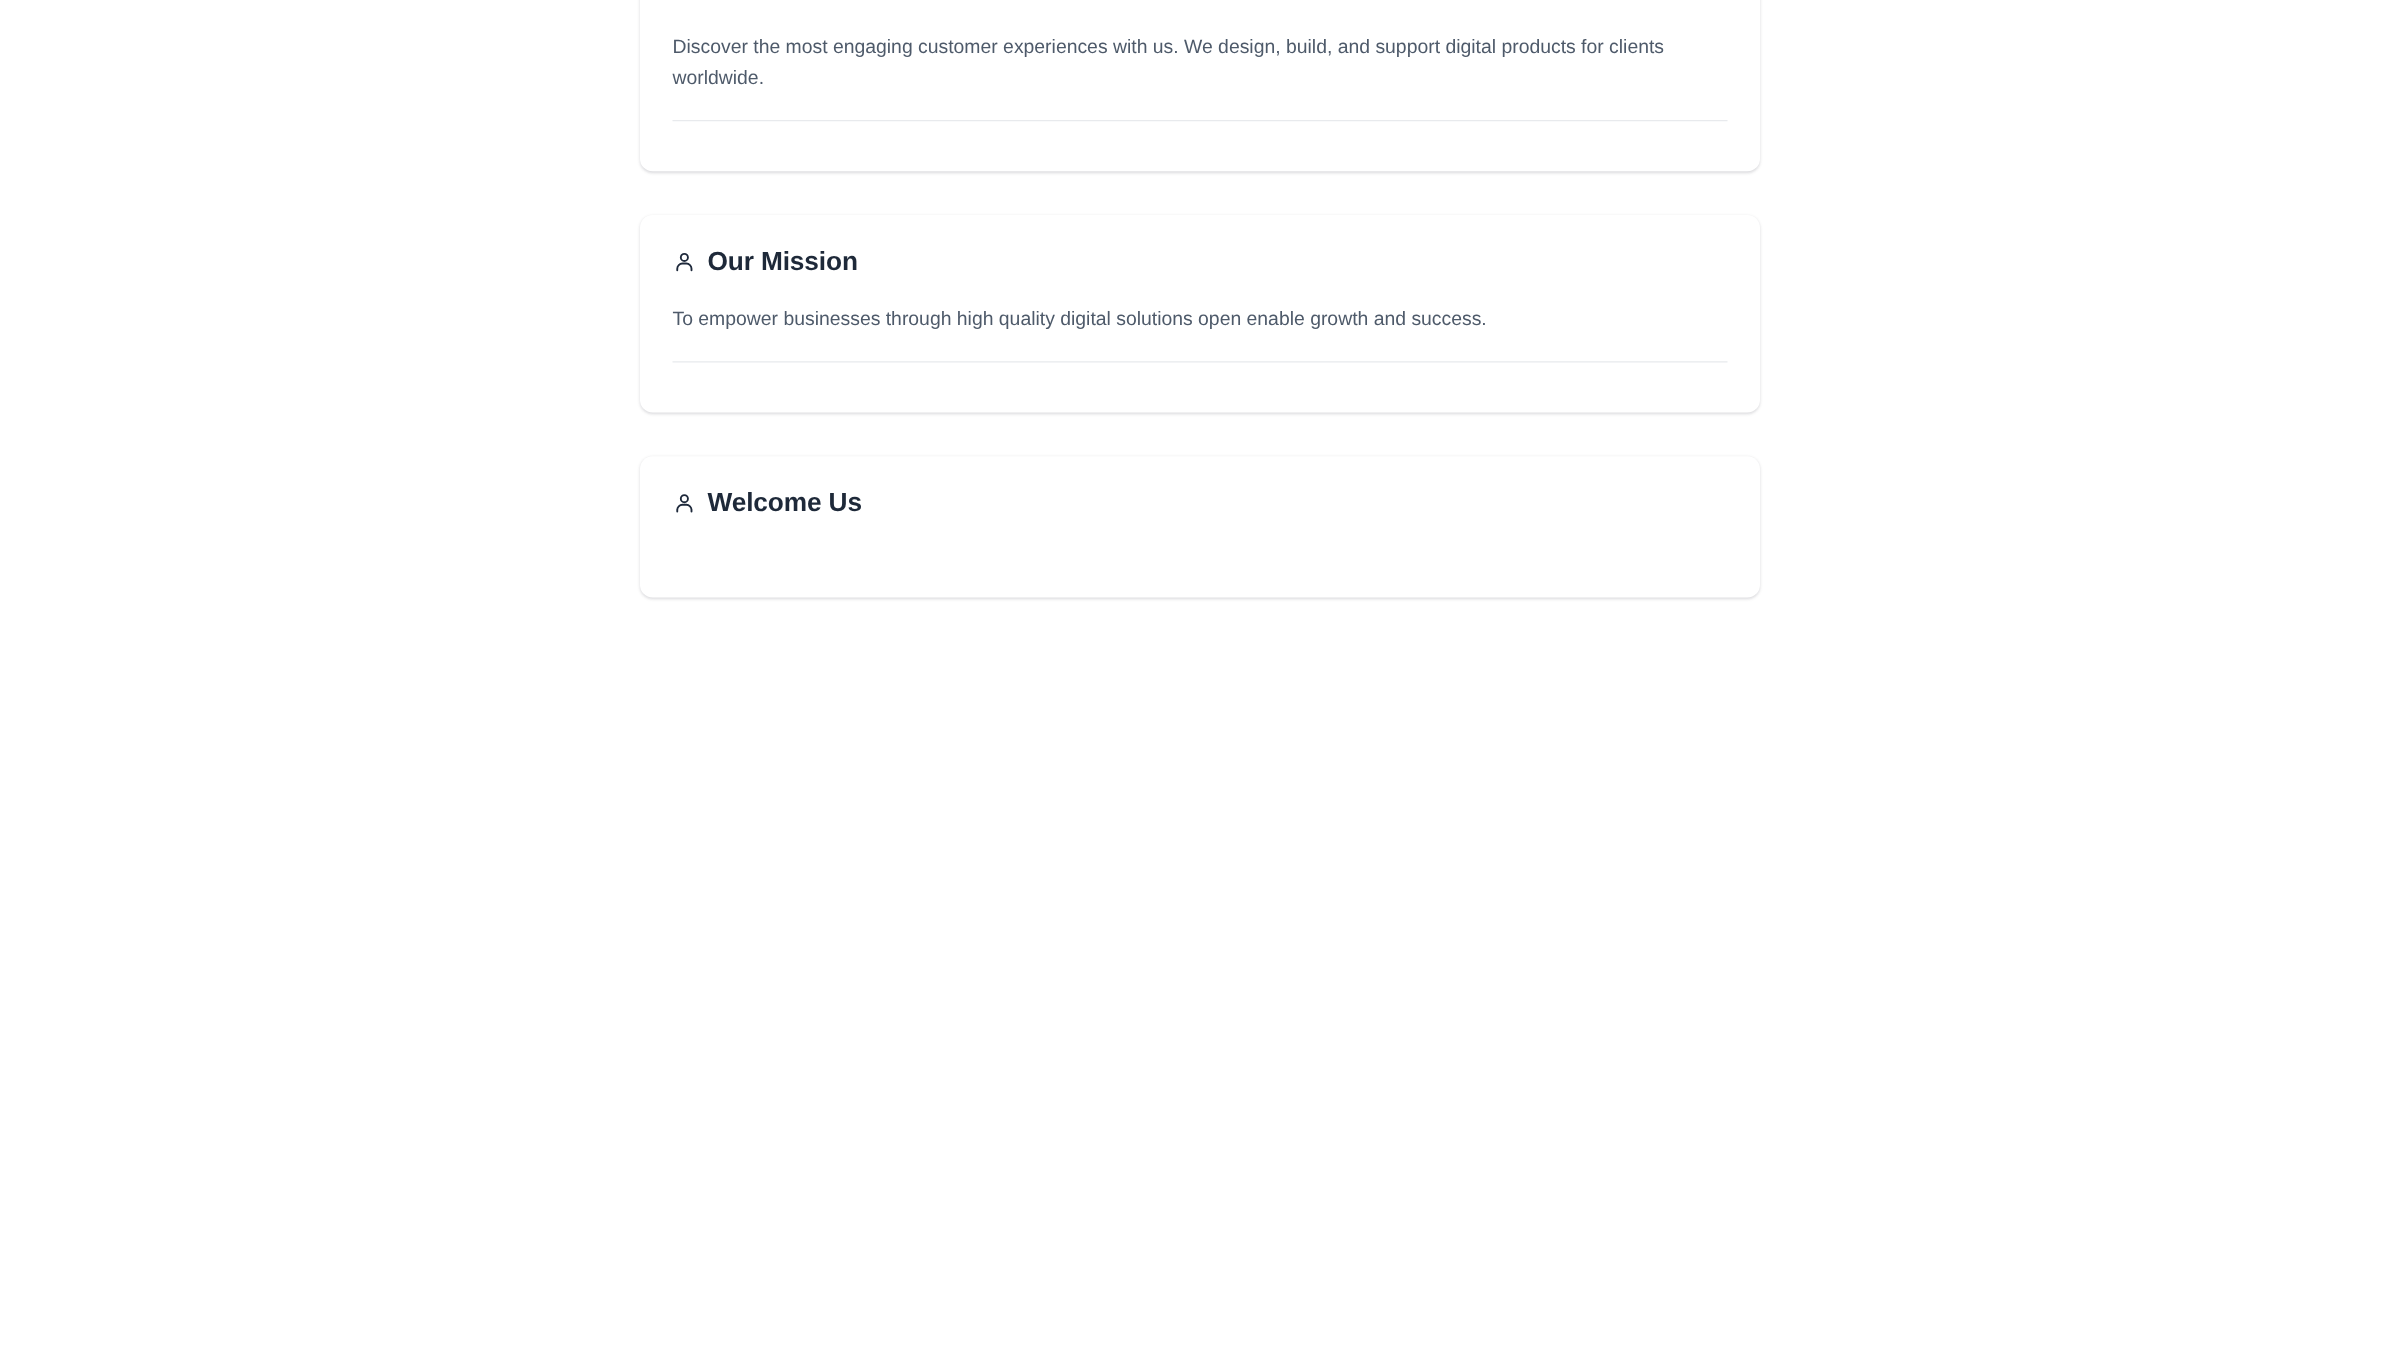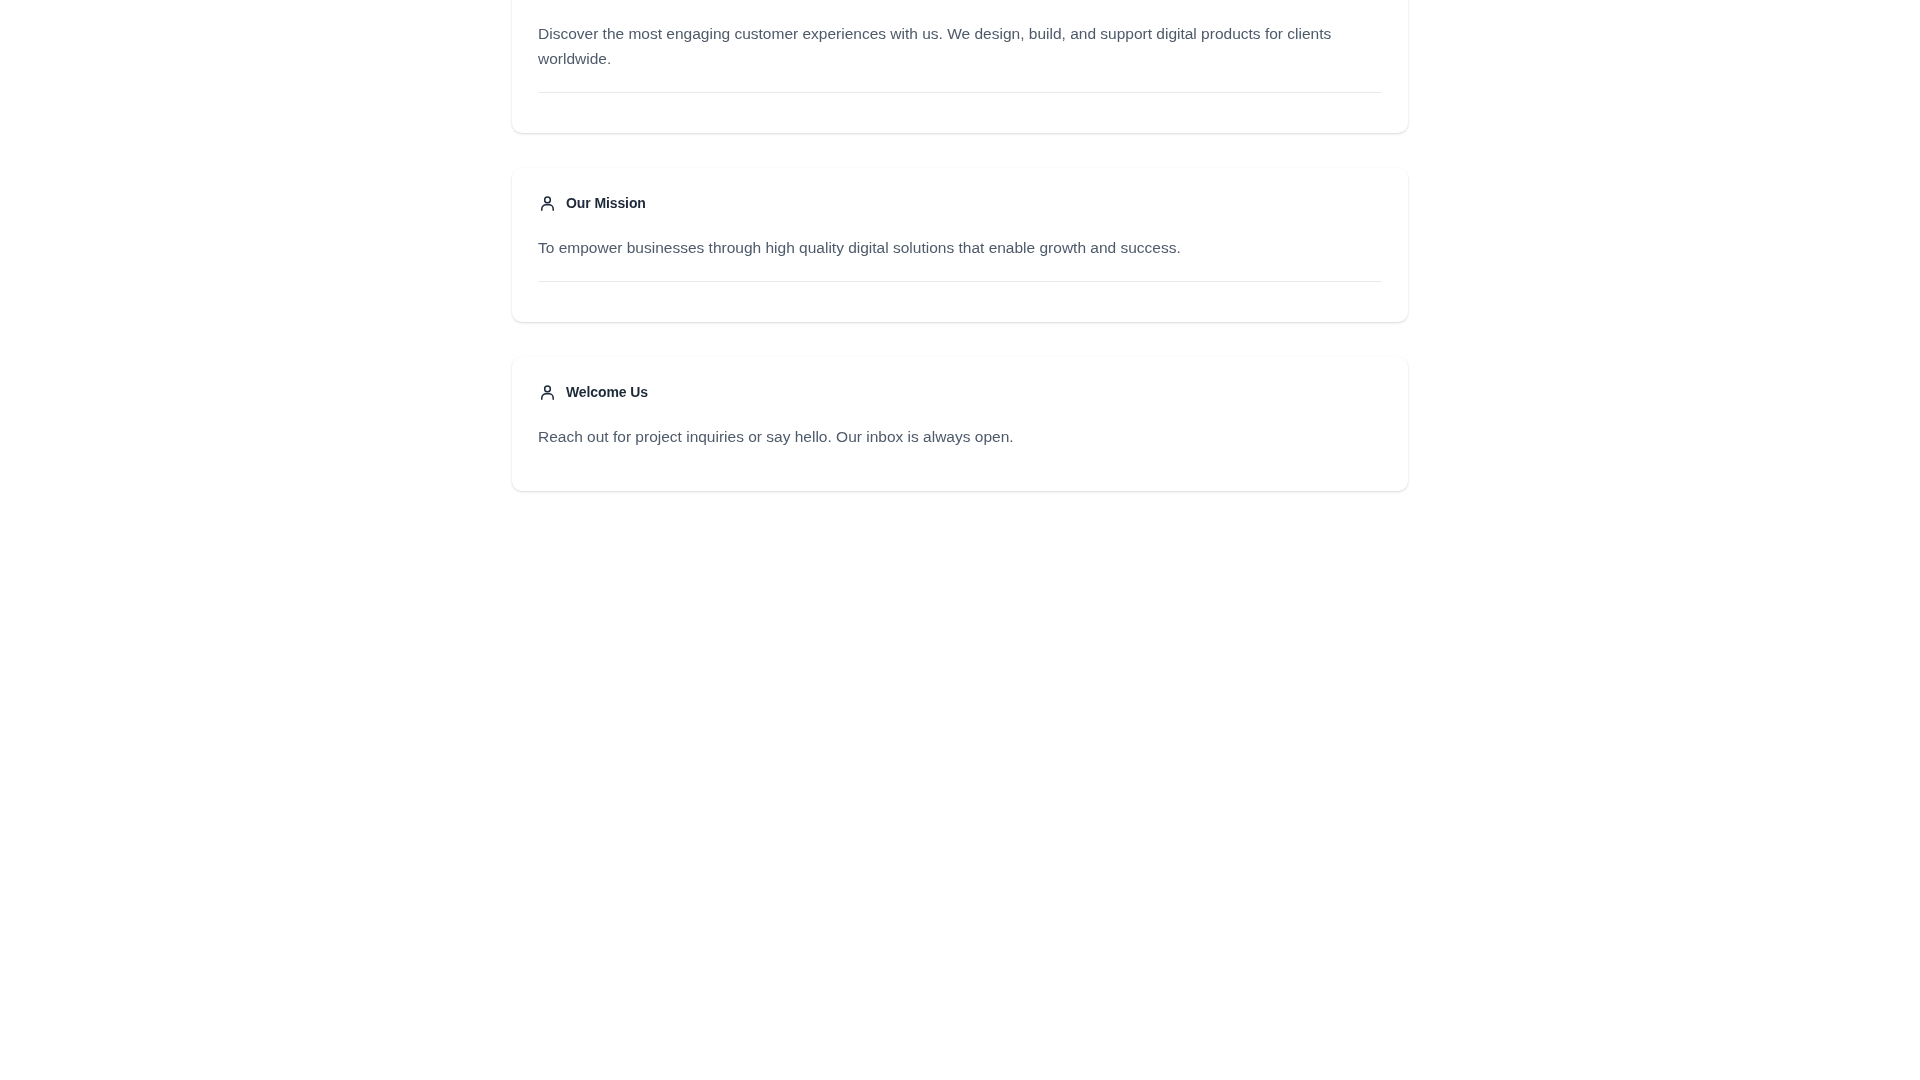--- a/index.html
+++ b/index.html
@@ -48,21 +48,21 @@
   .user-icon {
     width: 19px;
     height: 19px;
     flex: 0 0 19px;
     display: block;
     color: #1e293b;
   }
   .user-icon svg { display: block; width: 19px; height: 19px; }
 
   .card-title {
-    font-size: 14px;
+    font-size: 21px;
     line-height: 1.1;
     font-weight: 700;
     color: #1e2939;
     letter-spacing: -0.1px;
     margin: 0;
     font-family: "Liberation Sans", sans-serif;
   }
 
   .card-body {
     font-size: 15.5px;
@@ -109,33 +109,32 @@
     <section class="card">
       <div class="card-head">
         <span class="user-icon">
           <svg viewBox="0 0 24 24" fill="none" stroke="currentColor" stroke-width="1.9" stroke-linecap="round" stroke-linejoin="round">
             <circle cx="12" cy="7.5" r="3.6"></circle>
             <path d="M4.8 20.5v-1.6a5.2 5.2 0 0 1 5.2-5.2h4a5.2 5.2 0 0 1 5.2 5.2v1.6"></path>
           </svg>
         </span>
         <h2 class="card-title">Our Mission</h2>
       </div>
-      <p class="card-body">To empower businesses through high quality digital solutions that enable growth and success.</p>
+      <p class="card-body">To empower businesses through high quality digital solutions open enable growth and success.</p>
       <hr class="card-divider">
       <div class="card-foot"></div>
     </section>
 
     <section class="card">
       <div class="card-head">
         <span class="user-icon">
           <svg viewBox="0 0 24 24" fill="none" stroke="currentColor" stroke-width="1.9" stroke-linecap="round" stroke-linejoin="round">
             <circle cx="12" cy="7.5" r="3.6"></circle>
             <path d="M4.8 20.5v-1.6a5.2 5.2 0 0 1 5.2-5.2h4a5.2 5.2 0 0 1 5.2 5.2v1.6"></path>
           </svg>
         </span>
         <h2 class="card-title">Welcome Us</h2>
       </div>
-      <p class="card-body">Reach out for project inquiries or say hello. Our inbox is always open.</p>
       <div class="card-foot no-divider"></div>
     </section>
 
   </div>
 </div>
 
 </body></html>

